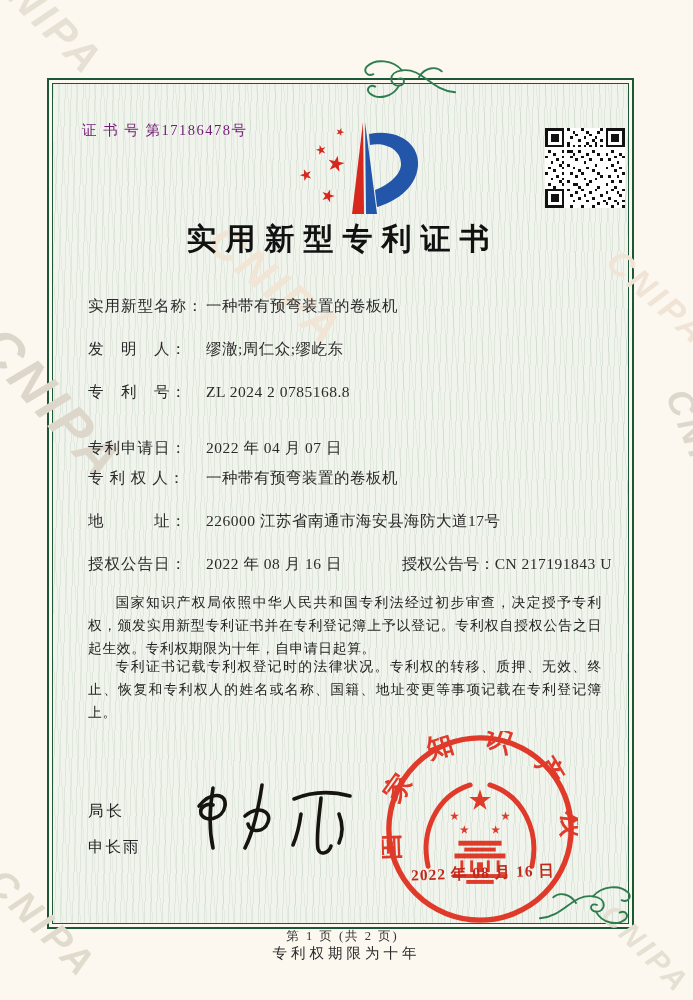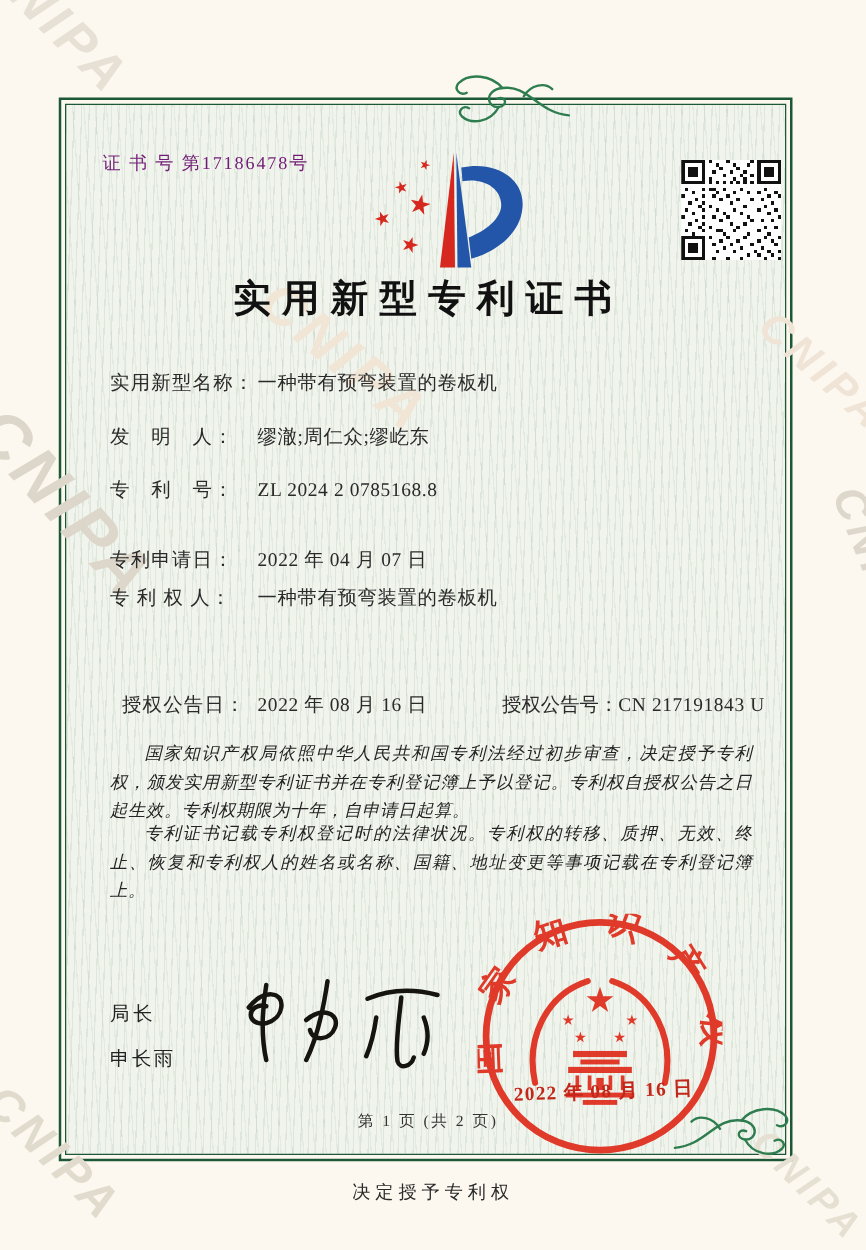--- a/index.html
+++ b/index.html
@@ -31,32 +31,32 @@
   .qr{position:absolute; left:545px; top:128px; width:80px; height:80px;}
   .title{
     position:absolute; left:55px; top:219px; width:575px; text-align:center;
     font-size:30px; font-weight:700; letter-spacing:9px; color:#111;
   }
   .row{position:absolute; left:88px; font-size:15.5px; white-space:nowrap; color:#2a2a2a;}
   .row .lbl{display:inline-block; min-width:118px; white-space:pre; letter-spacing:1px;}
   .row .val{letter-spacing:0.5px;}
   .para{
     position:absolute; left:88px; width:514px; font-size:13.8px; line-height:1.66;
-    font-style:italic; text-indent:2em; letter-spacing:0.6px; color:#232323; text-align:justify;
+    text-indent:2em; letter-spacing:0.6px; color:#232323; text-align:justify;
   }
   .director-label{position:absolute; left:88px; top:801px; font-size:15.5px; letter-spacing:3px;}
   .director-name{position:absolute; left:88px; top:837px; font-size:15.5px; letter-spacing:2px;}
   .signature{position:absolute; left:182px; top:772px; width:195px; height:95px;}
   .seal{position:absolute; left:382px; top:731px; width:196px; height:196px; opacity:.93; mix-blend-mode:multiply;}
   .seal-date{
     position:absolute; left:398px; top:863px; width:170px; text-align:center;
     color:#c3271a; font-weight:700; font-size:15.5px; letter-spacing:1px;
     transform:rotate(-2deg); z-index:4;
   }
-  .page-info{position:absolute; left:55px; top:889px; width:575px; text-align:center; font-size:12.5px; letter-spacing:2px; color:#333;}
+  .page-info{position:absolute; left:55px; top:928px; width:575px; text-align:center; font-size:12.5px; letter-spacing:2px; color:#333;}
   .footer-note{position:absolute; left:0; top:944px; width:693px; text-align:center; font-size:14.5px; letter-spacing:4px; color:#2a2a2a;}
   .flourish{position:absolute; z-index:2;}
 </style>
 </head>
 <body>
 
 <div class="page">
 
   <span class="watermark" style="left:-30px; top:-8px; font-size:42px; color:#e6e0d5; transform:rotate(45deg);">CNIPA</span>
   <span class="watermark" style="left:-40px; top:372px; font-size:54px; color:#ddd7cb; transform:rotate(48deg);">CNIPA</span>
@@ -141,21 +141,24 @@
     </div>
     <div class="row" style="top:382px;">
       <span class="lbl">专　利　号：</span><span class="val">ZL 2024 2 0785168.8</span>
     </div>
     <div class="row" style="top:425px;margin-top:13px;">
       <span class="lbl">专利申请日：</span><span class="val">2022 年 04 月 07 日</span>
     </div>
     <div class="row" style="top:468px;">
       <span class="lbl">专 利 权 人：</span><span class="val">一种带有预弯装置的卷板机</span>
     </div>
-    <div class="row" style="top:554px;text-align:center;">
+    <div class="row" style="top:511px;">
+      <span class="lbl">地　　　址：</span><span class="val">226000 江苏省南通市海安县海防大道17号</span>
+    </div>
+    <div class="row" style="top:554px;">
       <span class="lbl">授权公告日：</span><span class="val">2022 年 08 月 16 日</span>
       <span style="display:inline-block; width:52px;"></span>
       <span>授权公告号：</span><span class="val">CN 217191843 U</span>
     </div>
 
     <p class="para" style="top:578px;">国家知识产权局依照中华人民共和国专利法经过初步审查，决定授予专利权，颁发实用新型专利证书并在专利登记簿上予以登记。专利权自授权公告之日起生效。专利权期限为十年，自申请日起算。</p>
     <p class="para" style="top:642px;">专利证书记载专利权登记时的法律状况。专利权的转移、质押、无效、终止、恢复和专利权人的姓名或名称、国籍、地址变更等事项记载在专利登记簿上。</p>
 
     <div class="director-label">局长</div>
     <div class="director-name">申长雨</div>
@@ -201,16 +204,16 @@
       <g stroke="#df2b1a" stroke-width="5" fill="none" stroke-linecap="round">
         <path d="M47,138 C39,102 56,66 90,55"></path>
         <path d="M153,138 C161,102 144,66 110,55"></path>
       </g>
     </svg>
 
     <div class="seal-date">2022 年 08 月 16 日</div>
 
     <div class="page-info">第 1 页 (共 2 页)</div>
 
-    <div class="footer-note">决定授予专利权</div>
+    <div class="footer-note">专利权期限为十年</div>
 
   </div>
 </div>
 
 </body></html>

